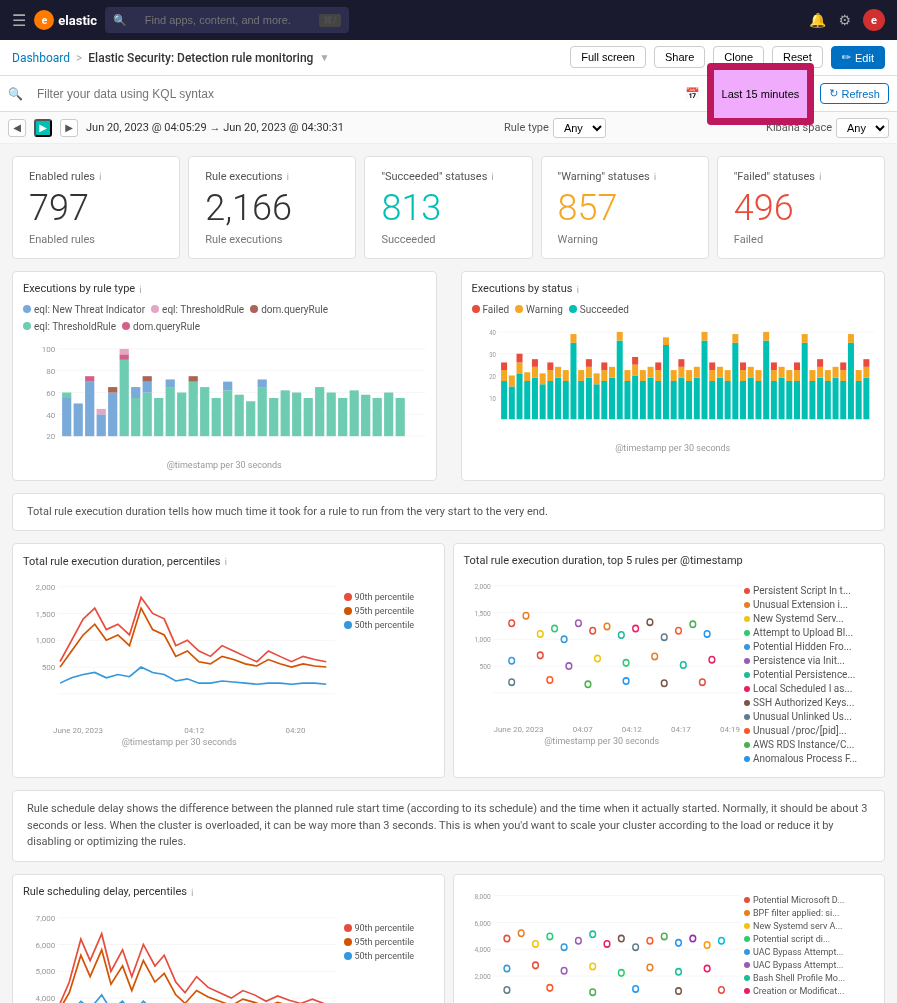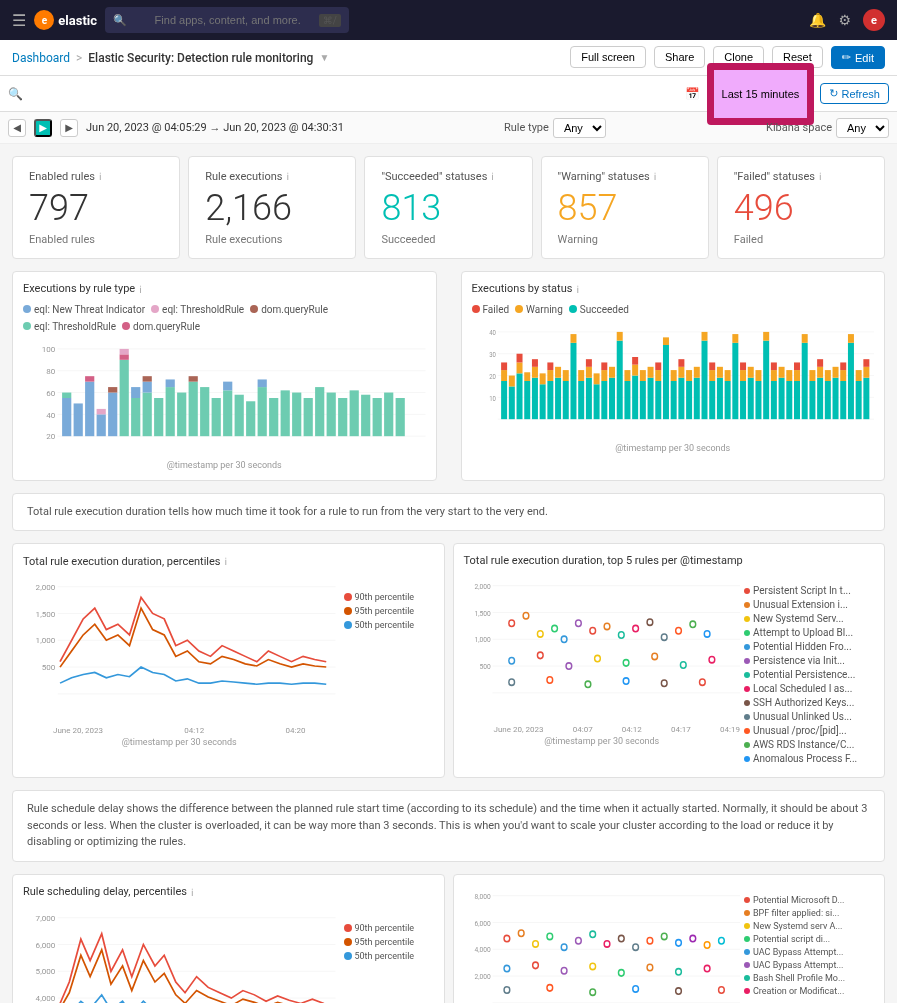--- a/index.html
+++ b/index.html
@@ -3,21 +3,21 @@
   <meta charset="utf-8">
   <style>
     * { box-sizing: border-box; margin: 0; padding: 0; }
     body { font-family: -apple-system, BlinkMacSystemFont, 'Segoe UI', Roboto, sans-serif; background: #f0f0f0; font-size: 12px; color: #333; }
     
     
     .top-nav { background: #1a1a2e; height: 40px; display: flex; align-items: center; padding: 0 12px; justify-content: space-between; }
     .top-nav-left { display: flex; align-items: center; gap: 8px; }
     .elastic-logo { color: #fff; font-weight: bold; font-size: 14px; display: flex; align-items: center; gap: 4px; }
     .elastic-logo-icon { width: 20px; height: 20px; background: #ff7b00; border-radius: 50%; display: flex; align-items: center; justify-content: center; color: white; font-size: 10px; font-weight: bold; }
-    .search-bar-top { background: #2d2d4e; border: none; color: #aaa; padding: 4px 12px; border-radius: 4px; width: 220px; font-size: 12px; text-align: right; }
+    .search-bar-top { background: #2d2d4e; border: none; color: #aaa; padding: 4px 12px; border-radius: 4px; width: 220px; font-size: 12px; }
     .top-nav-right { display: flex; align-items: center; gap: 12px; color: #ccc; font-size: 11px; }
     
     
     .breadcrumb-bar { background: #fff; border-bottom: 1px solid #ddd; height: 36px; display: flex; align-items: center; justify-content: space-between; padding: 0 12px; }
     .breadcrumb { display: flex; align-items: center; gap: 6px; font-size: 12px; color: #555; }
     .breadcrumb-home { color: #007bbd; cursor: pointer; }
     .breadcrumb-sep { color: #aaa; }
     .breadcrumb-current { color: #333; font-weight: 500; }
     .breadcrumb-actions { display: flex; align-items: flex-start; gap: 8px; }
     .btn { padding: 4px 10px; border: 1px solid #ccc; border-radius: 4px; cursor: pointer; font-size: 11px; background: #fff; }
@@ -121,20 +121,21 @@
     <button class="btn">Full screen</button>
     <button class="btn">Share</button>
     <button class="btn">Clone</button>
     <button class="btn">Reset</button>
     <button class="btn btn-edit">✏ <span>Edit</span></button>
   </div>
 </div>
 
 <div class="filter-bar">
   <span style="color:#aaa; font-size:12px;">🔍</span>
+  <input class="filter-input" placeholder="Filter your data using KQL syntax" style="">
   <div class="filter-right">
     <span style="color:#aaa; font-size:12px;">📅</span>
     <button class="time-btn">Last 15 minutes</button>
     <button class="refresh-btn">↻ <span>Refresh</span></button>
   </div>
 </div>
 
 <div class="date-range-bar">
   <button class="nav-prev">◀</button>
   <button class="nav-play">▶</button>

